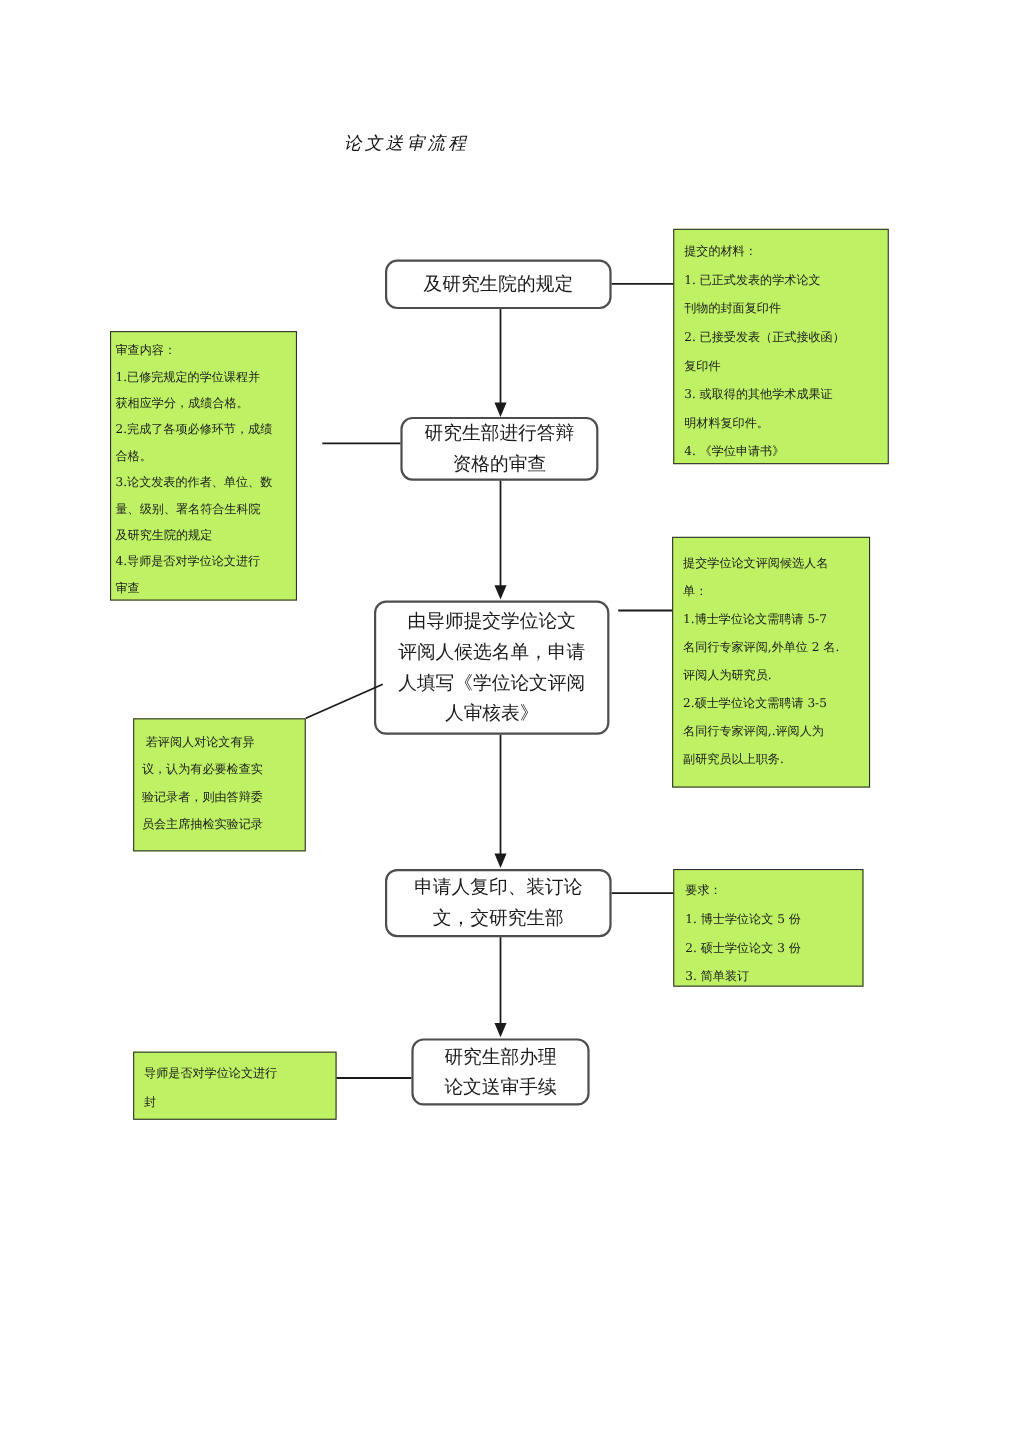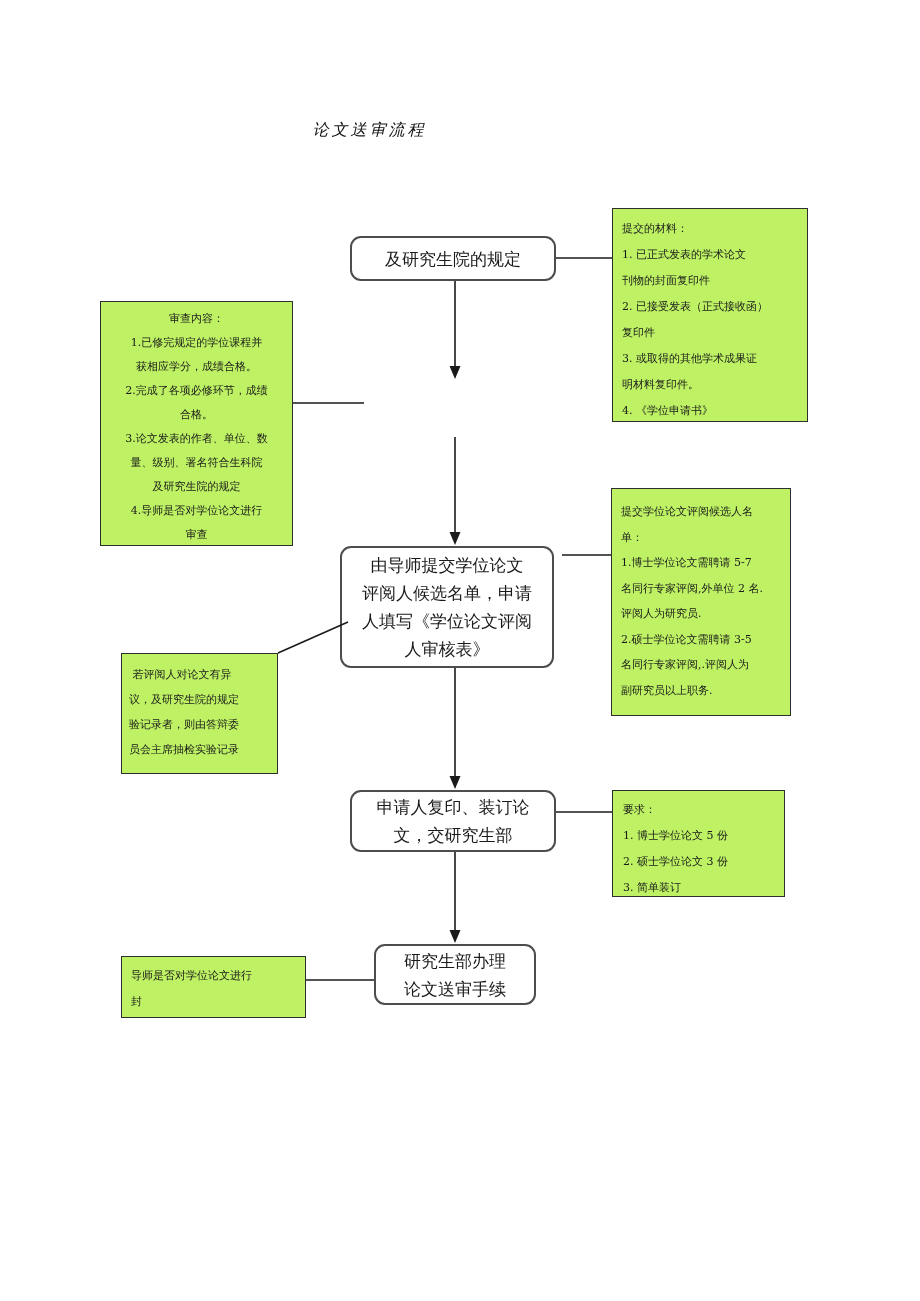--- a/index.html
+++ b/index.html
@@ -48,40 +48,42 @@
     position: absolute;
     box-sizing: border-box;
     border: 1px solid #2e2e2e;
     background: #bef264;
     font-size: 11px;
     white-space: pre;
     color: #1a1a1a;
     overflow: hidden;
   }
   #note-materials    { left: 612px; top: 208px; width: 196px; height: 214px; padding: 7px 9px; line-height: 26px; }
-  #note-review       { left: 100px; top: 301px; width: 193px; height: 245px; padding: 5px 4px; line-height: 24px; text-align: center; }
+  #note-review       { left: 100px; top: 301px; width: 170px; height: 245px; padding: 5px 4px; line-height: 24px; }
   #note-candidates   { left: 611px; top: 488px; width: 180px; height: 228px; padding: 10px 9px; line-height: 25.5px; }
   #note-objection    { left: 121px; top: 653px; width: 157px; height: 121px; padding: 8px 7px; line-height: 25px; }
   #note-requirements { left: 612px; top: 790px; width: 173px; height: 107px; padding: 6px 10px; line-height: 26px; }
   #note-seal         { left: 121px; top: 956px; width: 185px; height: 62px; padding: 6px 9px; line-height: 26px; }
   .connectors {
     position: absolute;
     left: 0; top: 0;
     width: 920px; height: 1301px;
     pointer-events: none;
   }
 </style>
 </head>
 <body>
 
 <div class="page">
 
   <div class="title">论文送审流程</div>
 
   <div class="flow-box" id="step1">及研究生院的规定</div>
+  <div class="flow-box" id="step2">研究生部进行答辩
+资格的审查</div>
   <div class="flow-box" id="step3">由导师提交学位论文
 评阅人候选名单，申请
 人填写《学位论文评阅
 人审核表》</div>
   <div class="flow-box" id="step4">申请人复印、装订论
 文，交研究生部</div>
   <div class="flow-box" id="step5">研究生部办理
 论文送审手续</div>
 
   <div class="note-box" id="note-materials">提交的材料：
@@ -104,21 +106,21 @@
 审查</div>
   <div class="note-box" id="note-candidates">提交学位论文评阅候选人名
 单：
 1.博士学位论文需聘请 5-7
 名同行专家评阅,外单位 2 名.
 评阅人为研究员.
 2.硕士学位论文需聘请 3-5
 名同行专家评阅,.评阅人为
 副研究员以上职务.</div>
   <div class="note-box" id="note-objection"> 若评阅人对论文有异
-议，及研究生院的规定
+议，认为有必要检查实
 验记录者，则由答辩委
 员会主席抽检实验记录</div>
   <div class="note-box" id="note-requirements">要求：
 1. 博士学位论文 5 份
 2. 硕士学位论文 3 份
 3. 简单装订</div>
   <div class="note-box" id="note-seal">导师是否对学位论文进行
 封</div>
 
   <svg class="connectors" viewBox="0 0 920 1301" xmlns="http://www.w3.org/2000/svg">

